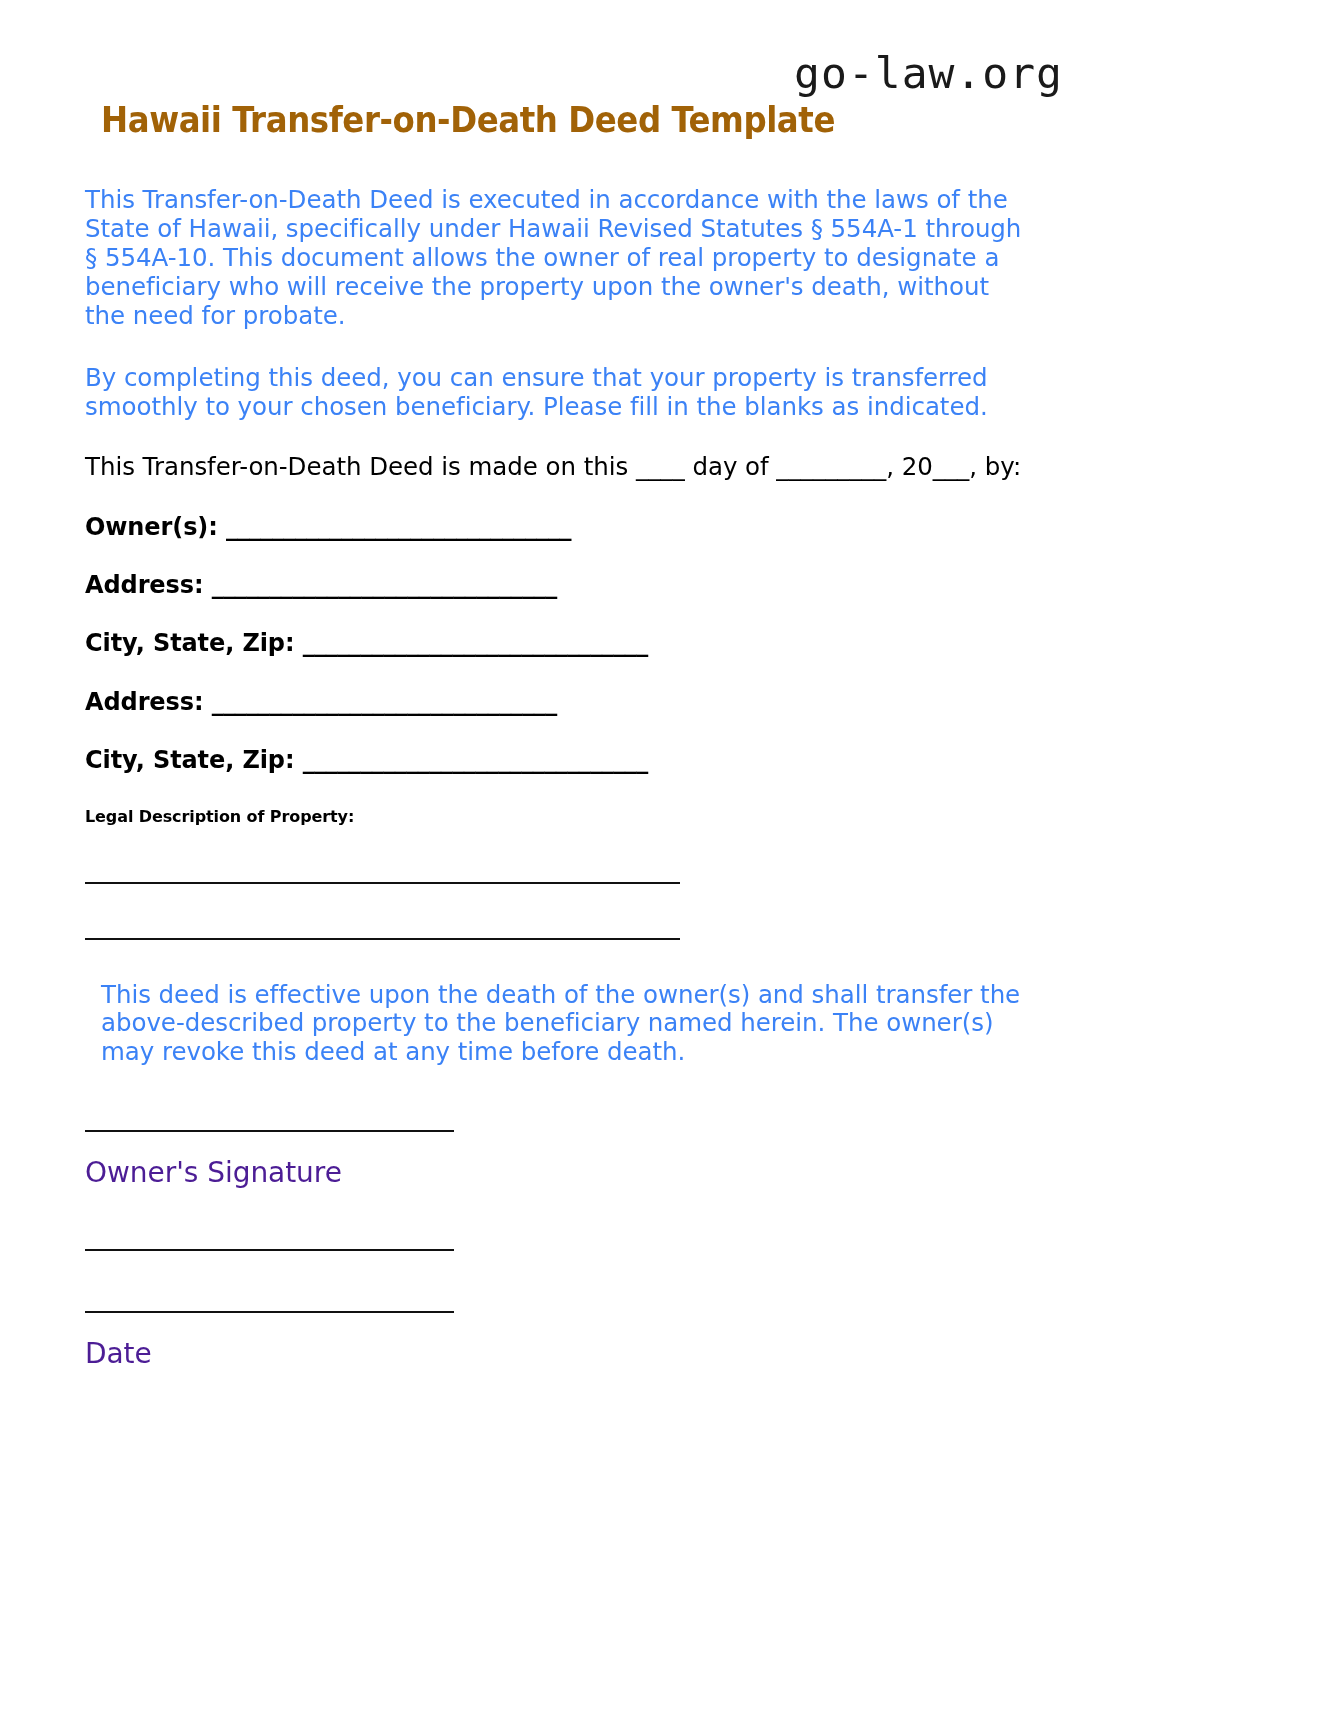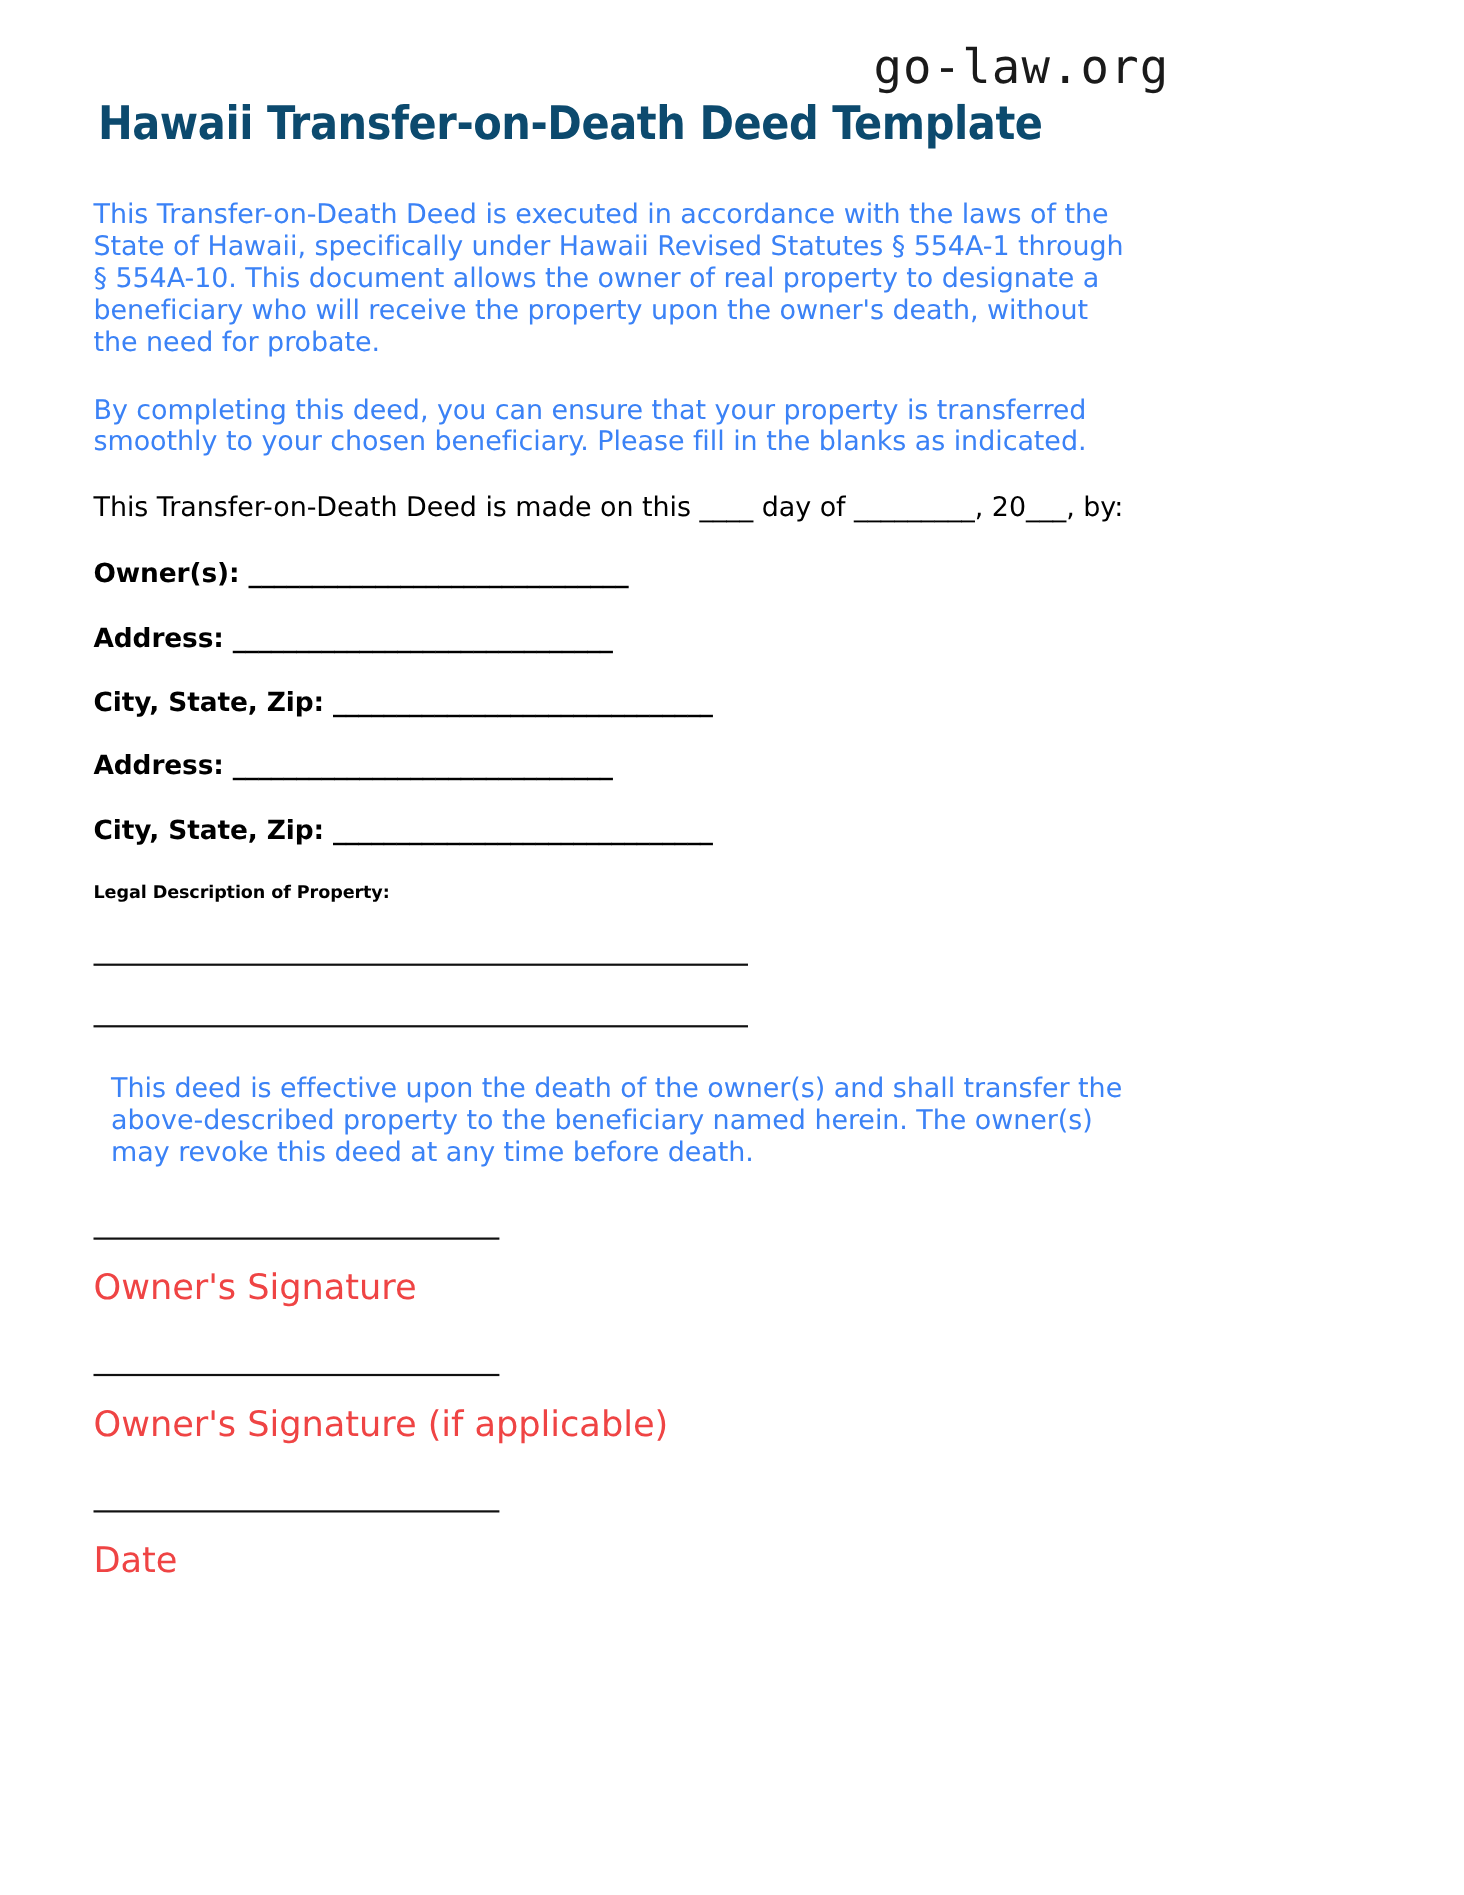--- a/index.html
+++ b/index.html
@@ -32,30 +32,30 @@
     font-family: "DejaVu Sans Mono", "Liberation Mono", monospace;
     font-size: 43px;
     font-weight: 400;
     letter-spacing: 1px;
     color: #1a1a1a;
     line-height: 1;
     white-space: nowrap;
   }
   
   .doc-title {
-    margin: 4px;
+    margin: 16px;
     padding-top: 84px;
     font-family: "DejaVu Sans Condensed", "DejaVu Sans", "Liberation Sans", sans-serif;
     font-stretch: condensed;
-    font-size: 42px;
+    font-size: 36px;
     font-weight: bold;
     line-height: 1.12;
     letter-spacing: -0.4px;
     max-width: 900px;
-    color: #0c4a6e;
+    color: #a16207;
   }
   
   .para {
     font-size: 24.5px;
     line-height: 1.18;
     margin: 0;
     max-width: 1045px;
     color: #3b82f6;
     letter-spacing: -0.05px;
   }
@@ -115,24 +115,24 @@
   }
   .sig-block { margin-top: 0; }
   .sig-rule {
     width: 369px;
     height: 0;
     border-bottom: 2.4px solid #111111;
   }
   .sig-rule-first { margin-top: 63px; }
   .sig-rule-next  { margin-top: 60px; }
   .sig-label {
-    font-size: 32px;
+    font-size: 28px;
     line-height: 1.15;
     margin-top: 25px;
-    color: #ef4444;
+    color: #4c1d95;
     letter-spacing: -0.05px;
   }
 </style>
 </head>
 <body>
 
 <div class="page">
 
   <div class="brand">go-law.org</div>
 
@@ -182,20 +182,19 @@
 
   <p class="para para-effective">This deed is effective upon the death of the owner(s) and shall transfer the above-described property to the beneficiary named herein. The owner(s) may revoke this deed at any time before death.</p>
 
 
   <div class="sig-block">
 
     <div class="sig-rule sig-rule-first"></div>
     <div class="sig-label">Owner's Signature</div>
 
     <div class="sig-rule sig-rule-next"></div>
-    <div class="sig-label">Owner's Signature (if applicable)</div>
 
     <div class="sig-rule sig-rule-next"></div>
     <div class="sig-label">Date</div>
 
   </div>
 
 </div>
 
 </body></html>

